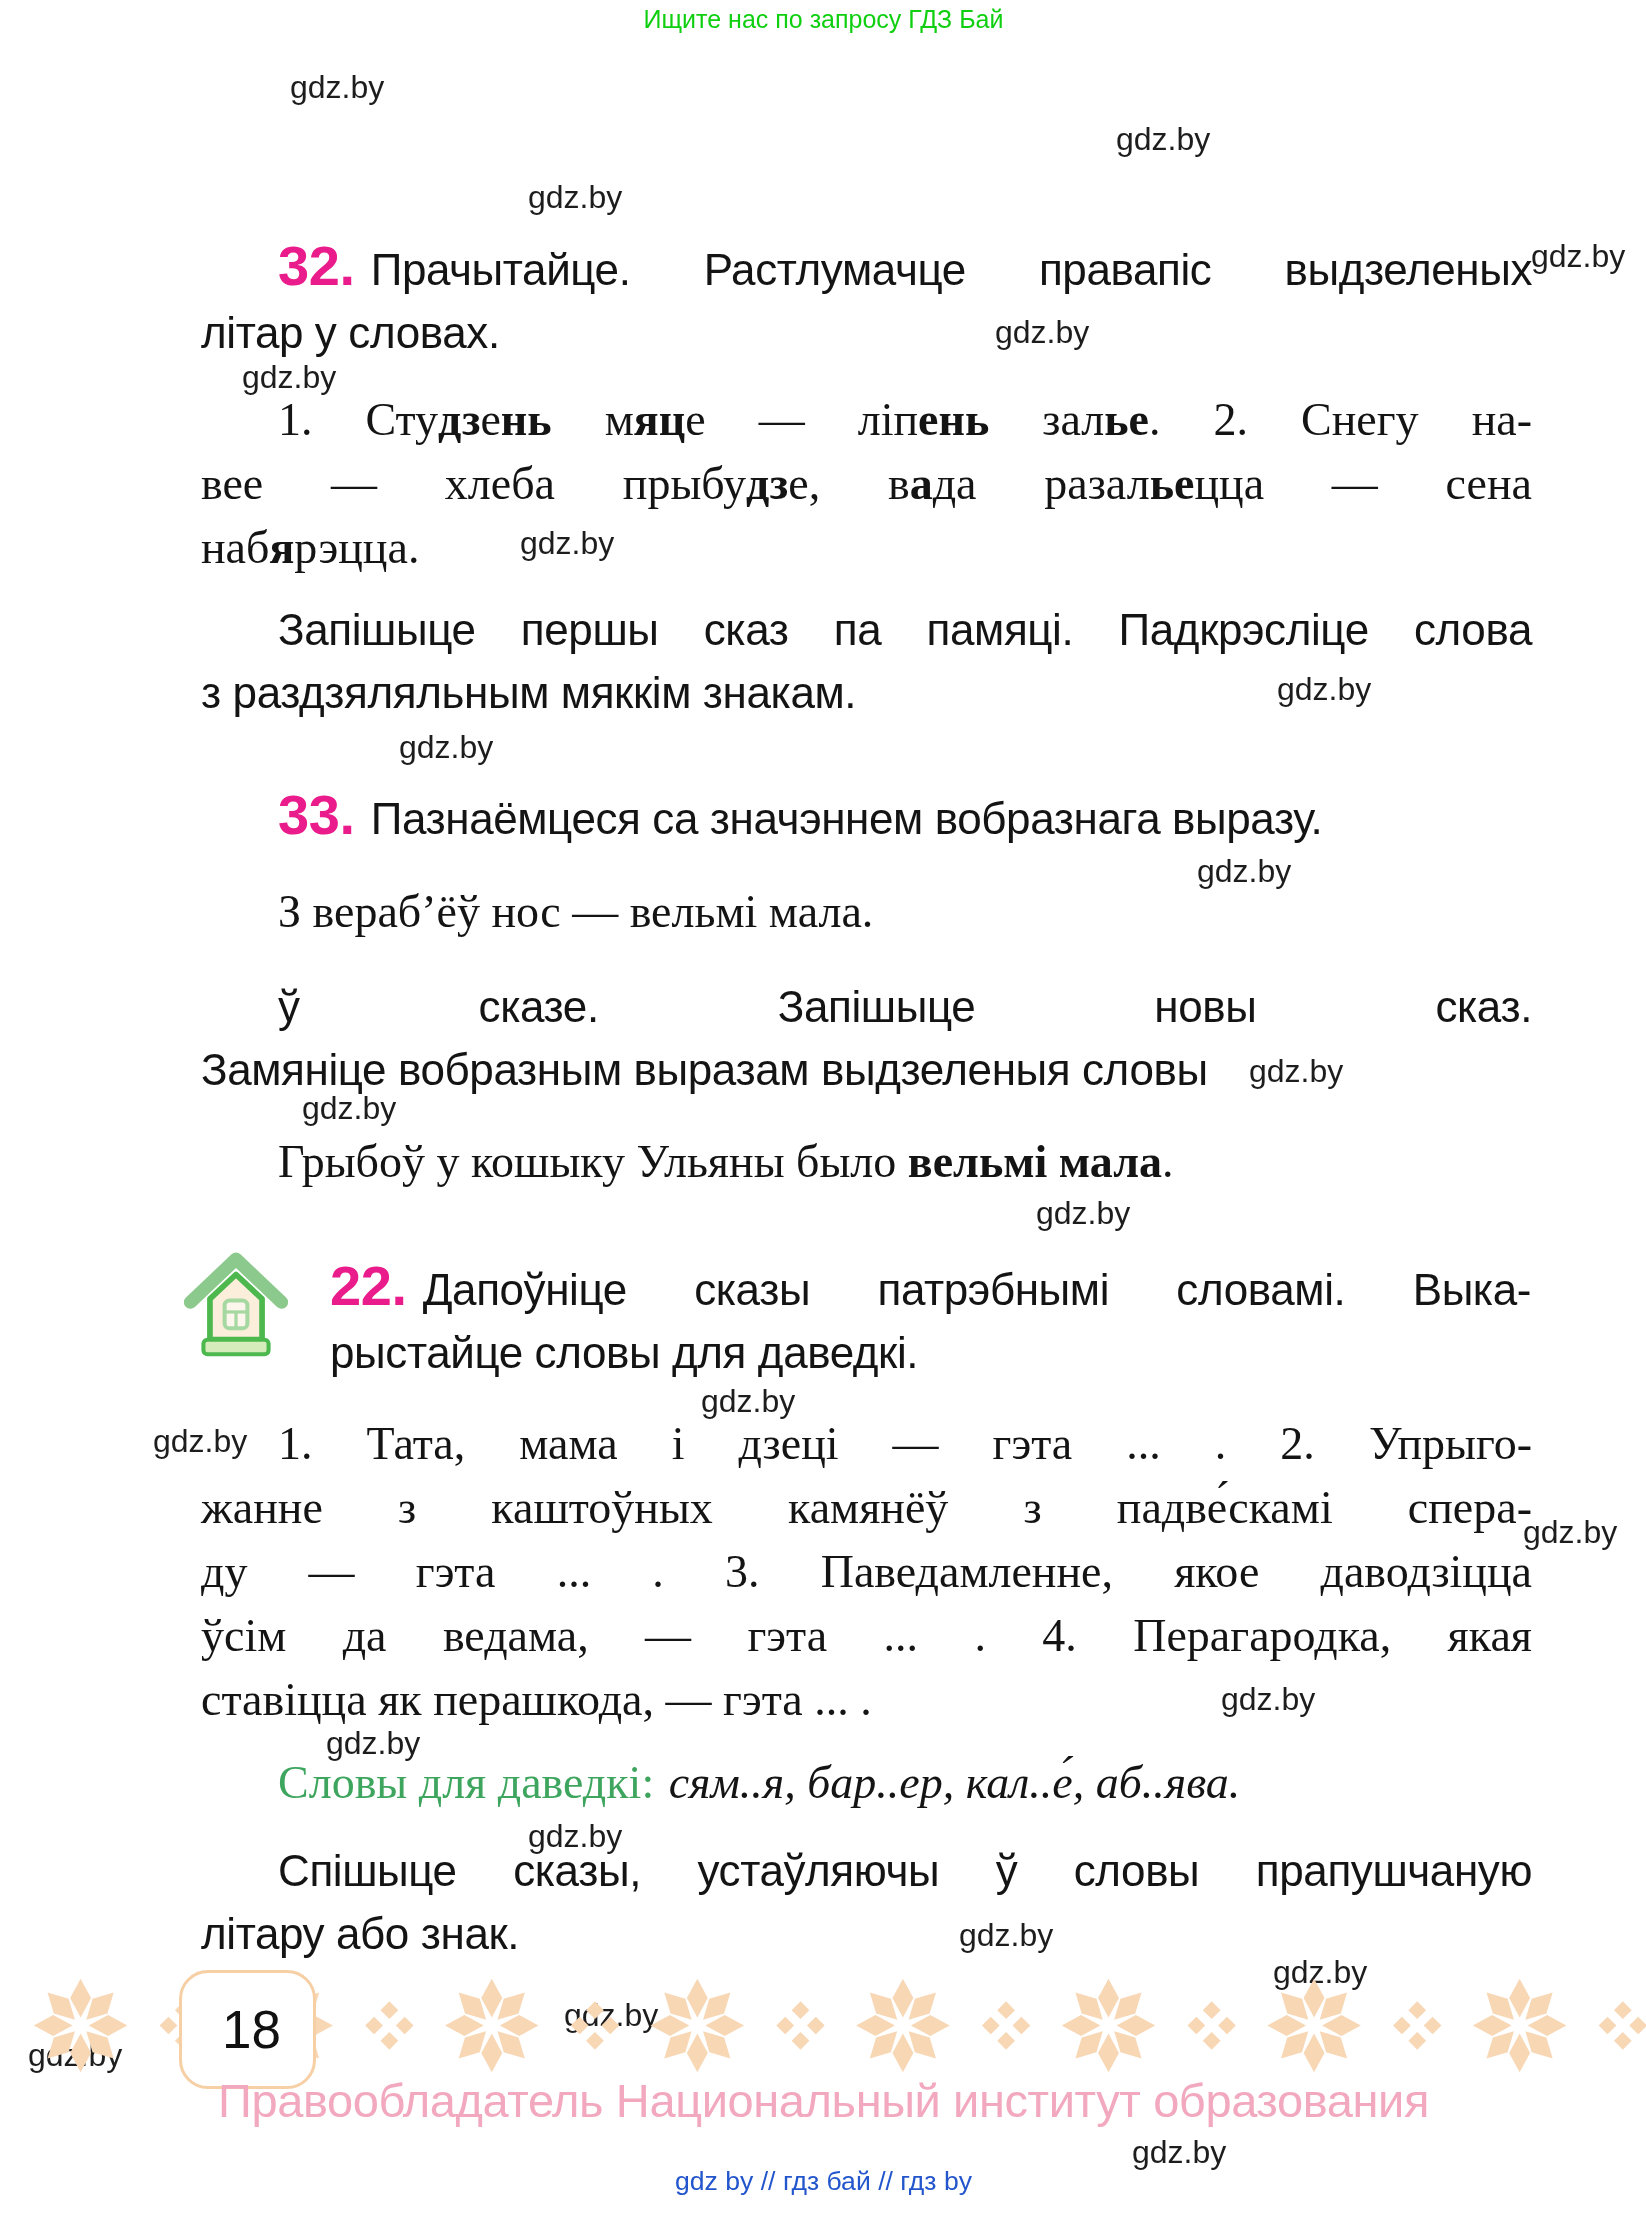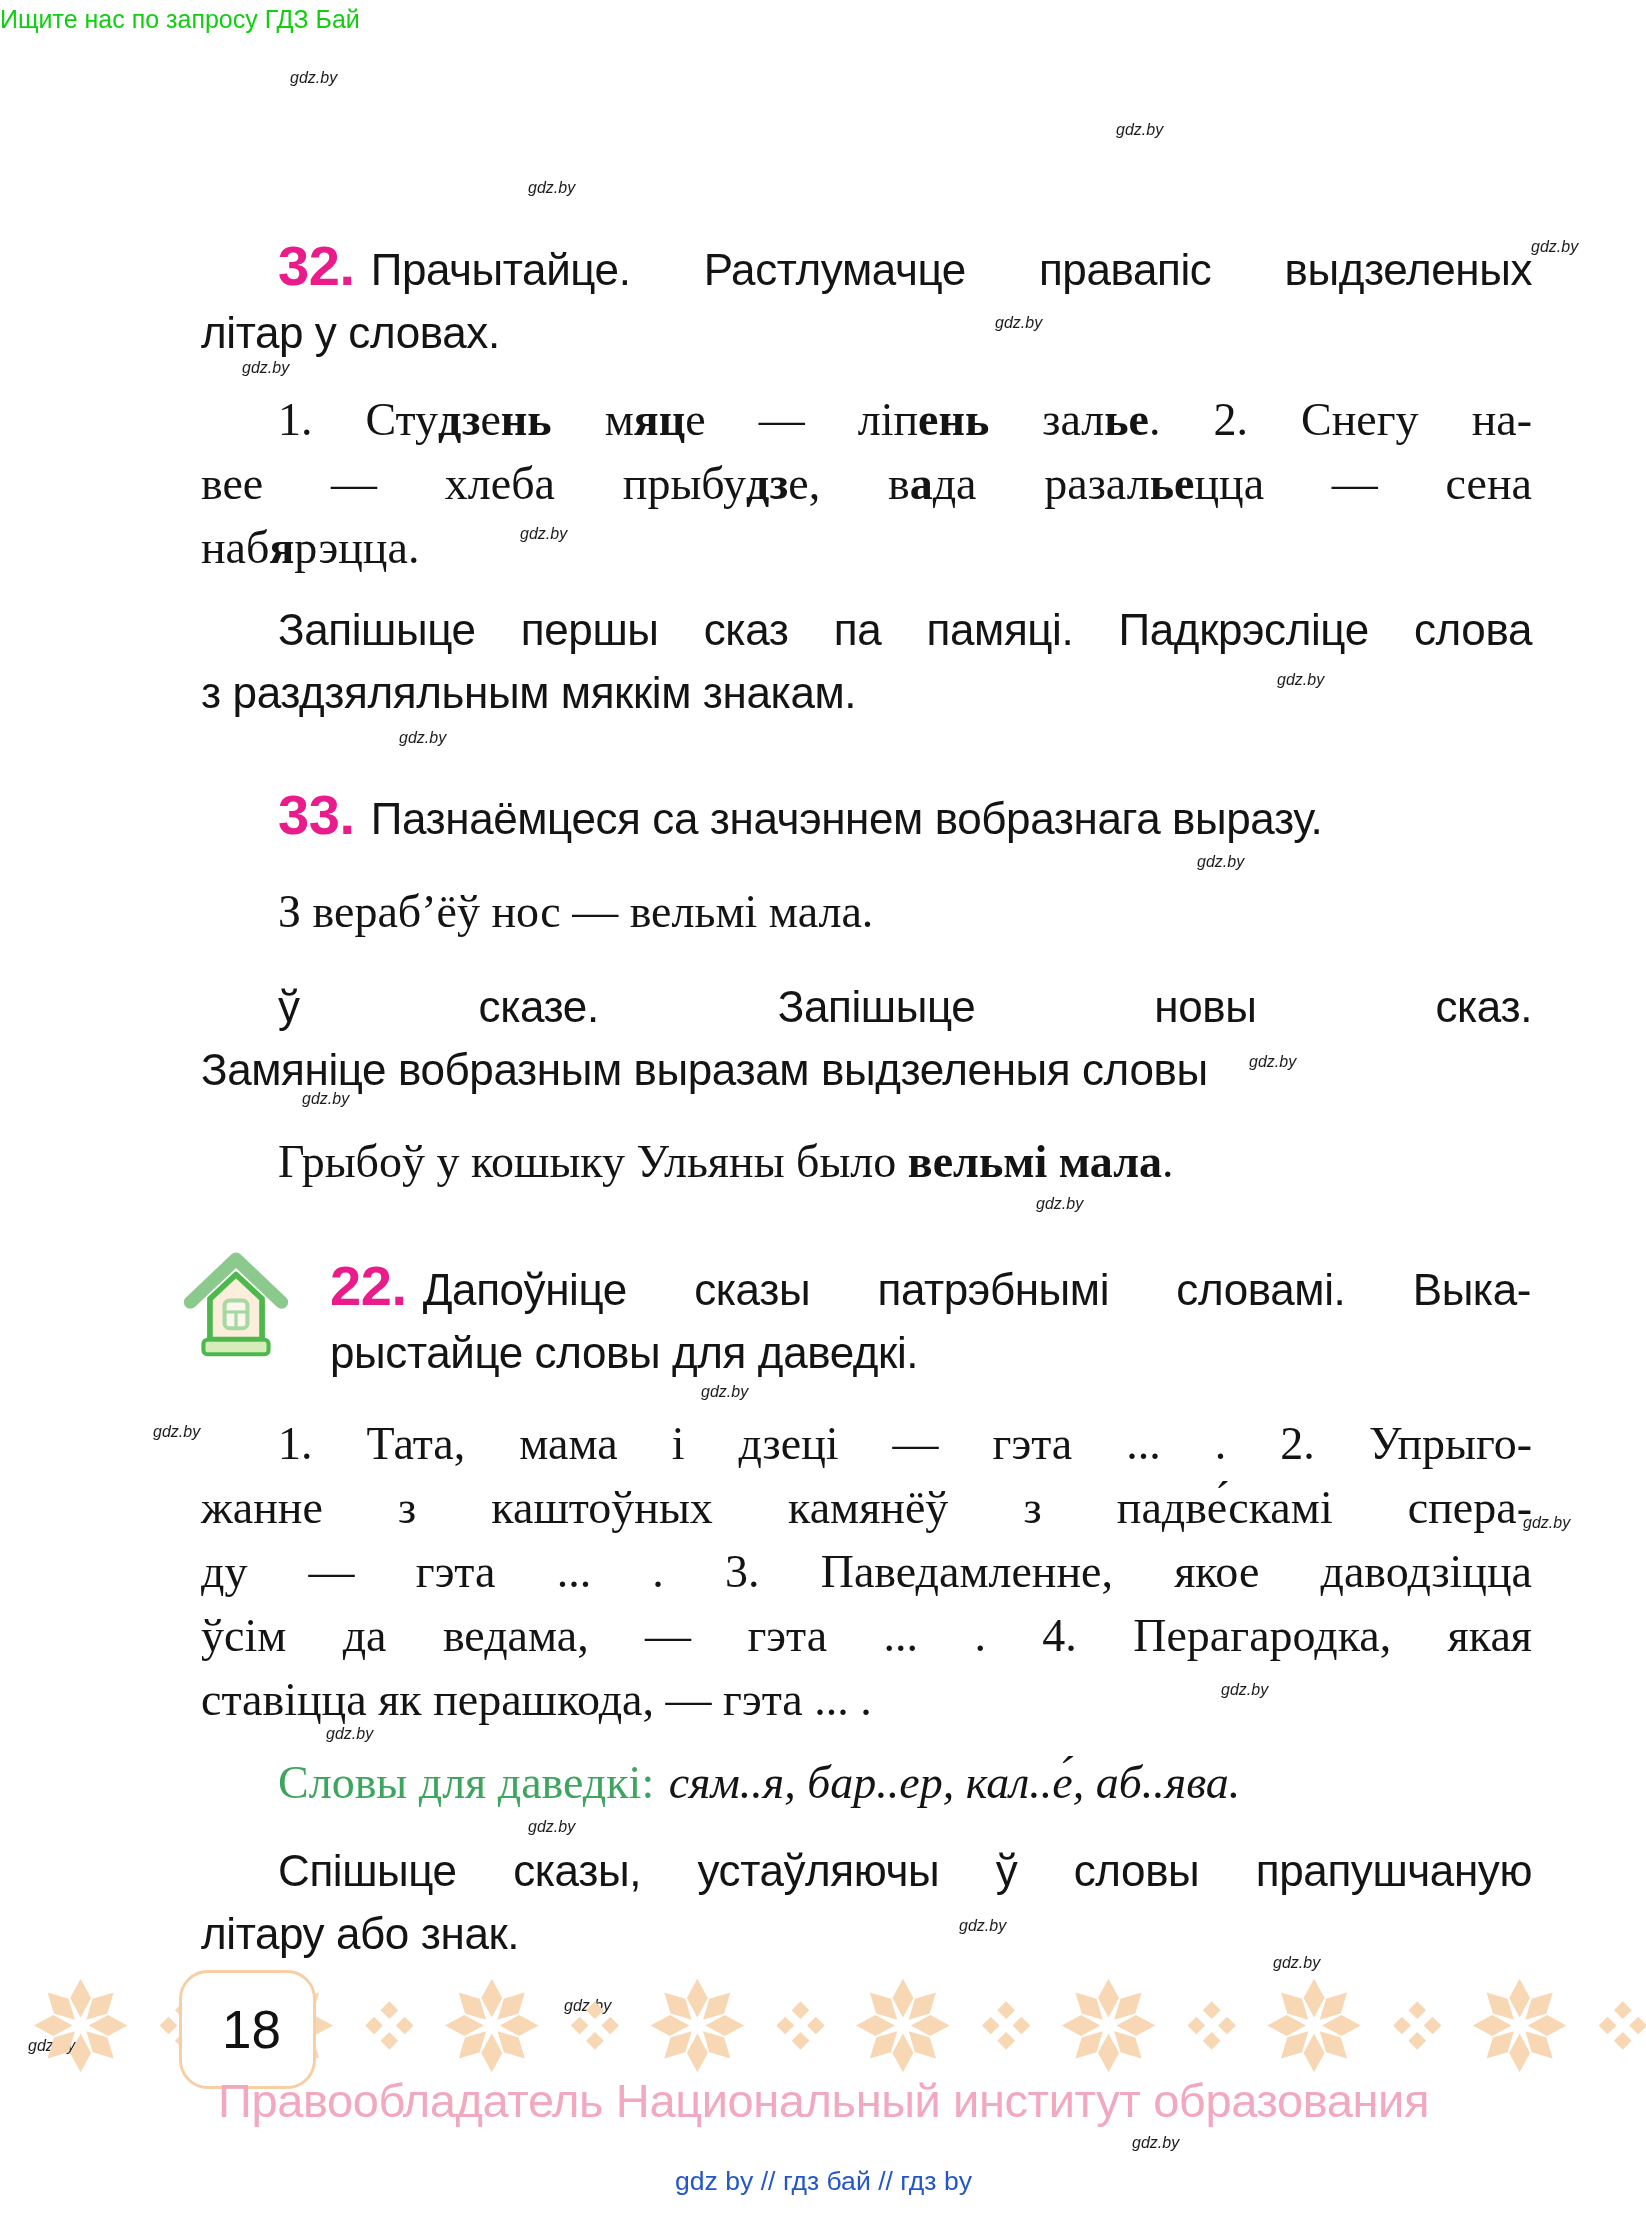--- a/index.html
+++ b/index.html
@@ -12,24 +12,24 @@
   .line{text-align:left;}
   .indent .line:first-child{text-indent:77px;}
   .justify .line:not(:last-child){text-align:justify;text-align-last:justify;}
   .b{font-weight:bold;}
   .i{font-style:italic;}
 
   .exnum{color:var(--accent);font-weight:bold;margin-right:16px;font-size:56px;}
   .green-label{color:var(--green-label);}
   .ref-words{font-style:italic;margin-left:14.5px;}
 
-  .promo{position:absolute;top:4.8px;left:0;width:100%;text-align:left;
+  .promo{position:absolute;top:4.8px;left:0;width:100%;text-align:center;
          color:var(--promo);font-size:25px;}
   .wm-layer{position:absolute;inset:0;pointer-events:none;}
-  .wm{position:absolute;font-size:16px;color:#1d1d1d;letter-spacing:0;font-style:italic;}
+  .wm{position:absolute;font-size:32px;color:#1d1d1d;letter-spacing:0;}
 
   .house{position:absolute;left:179px;top:1246px;width:114px;height:123px;}
   .house svg{width:100%;height:100%;}
   .h-roof{fill:none;stroke:var(--house-roof);stroke-width:16;stroke-linecap:round;stroke-linejoin:round;}
   .h-body{fill:var(--house-fill);stroke:var(--house-stroke);stroke-width:7;stroke-linejoin:round;}
   .h-base{fill:var(--house-base);stroke:var(--house-stroke);stroke-width:5;}
   .h-win{fill:#fdf6ec;stroke:var(--house-window);stroke-width:5;}
   .h-bar{stroke:var(--house-window);stroke-width:4;}
 
   .border-wrap{position:absolute;left:0;top:1973px;width:1647px;height:105px;}

